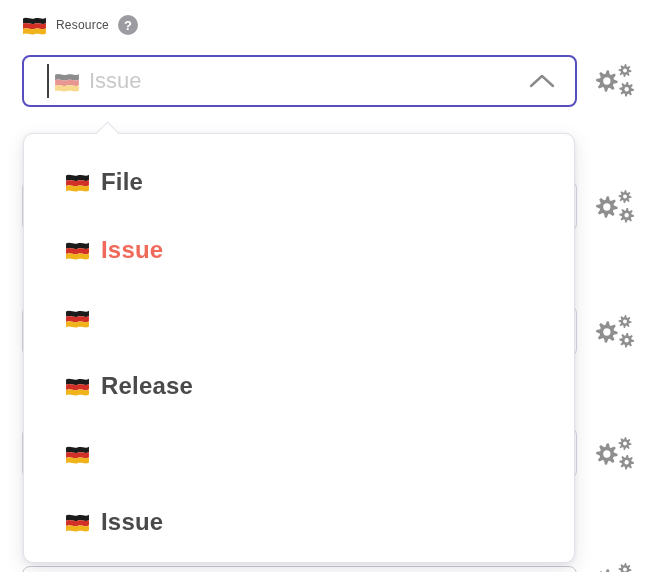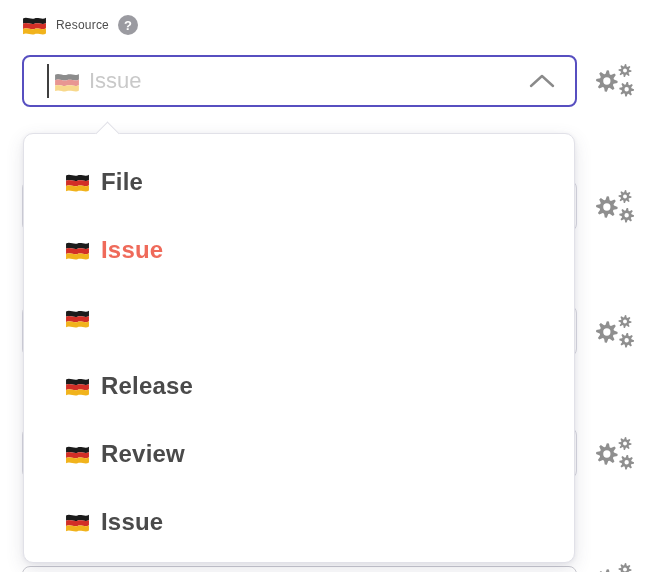--- a/index.html
+++ b/index.html
@@ -226,21 +226,20 @@
   </div>
 
   <div class="dd-item">
     <span class="flag flag-item">
             <svg viewBox="0 0 36 28" xmlns="http://www.w3.org/2000/svg">
               <path fill="#1b1b1b" d="M1.5 4.5 C 7 1.5, 13 6.5, 18 4.5 C 23 2.5, 30 7, 34.5 3.5 L34.5 11.1 C 30 14.6, 23 10.1, 18 12.1 C 13 14.1, 7 9.1, 1.5 12.1 Z"></path>
               <path fill="#d22f27" d="M1.5 12.1 C 7 9.1, 13 14.1, 18 12.1 C 23 10.1, 30 14.6, 34.5 11.1 L34.5 18.7 C 30 22.2, 23 17.7, 18 19.7 C 13 21.7, 7 16.7, 1.5 19.7 Z"></path>
               <path fill="#f1b31c" d="M1.5 19.7 C 7 16.7, 13 21.7, 18 19.7 C 23 17.7, 30 22.2, 34.5 18.7 L34.5 26.299999999999997 C 30 29.799999999999997, 23 25.299999999999997, 18 27.299999999999997 C 13 29.299999999999997, 7 24.299999999999997, 1.5 27.299999999999997 Z"></path>
             </svg>
           </span>
-    <span class="item-label">Review</span>
   </div>
 
   <div class="dd-item">
     <span class="flag flag-item">
             <svg viewBox="0 0 36 28" xmlns="http://www.w3.org/2000/svg">
               <path fill="#1b1b1b" d="M1.5 4.5 C 7 1.5, 13 6.5, 18 4.5 C 23 2.5, 30 7, 34.5 3.5 L34.5 11.1 C 30 14.6, 23 10.1, 18 12.1 C 13 14.1, 7 9.1, 1.5 12.1 Z"></path>
               <path fill="#d22f27" d="M1.5 12.1 C 7 9.1, 13 14.1, 18 12.1 C 23 10.1, 30 14.6, 34.5 11.1 L34.5 18.7 C 30 22.2, 23 17.7, 18 19.7 C 13 21.7, 7 16.7, 1.5 19.7 Z"></path>
               <path fill="#f1b31c" d="M1.5 19.7 C 7 16.7, 13 21.7, 18 19.7 C 23 17.7, 30 22.2, 34.5 18.7 L34.5 26.299999999999997 C 30 29.799999999999997, 23 25.299999999999997, 18 27.299999999999997 C 13 29.299999999999997, 7 24.299999999999997, 1.5 27.299999999999997 Z"></path>
             </svg>
           </span>

